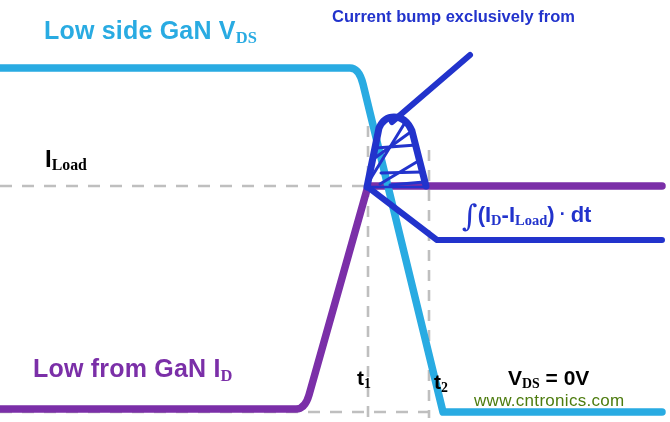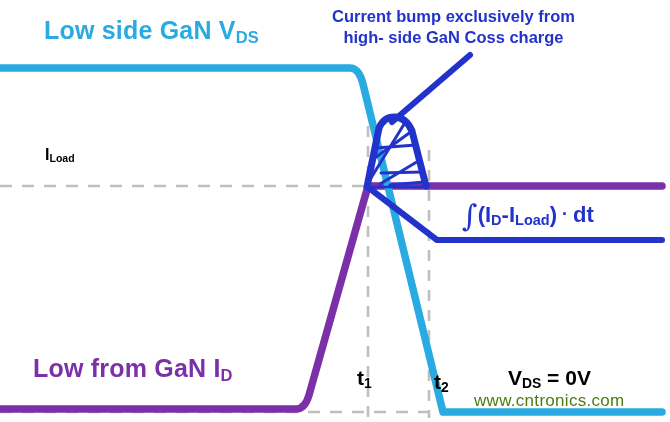--- a/index.html
+++ b/index.html
@@ -5,24 +5,24 @@
   html,body{margin:0;padding:0;background:#ffffff;}
   #stage{
     position:relative;
     width:670px;height:422px;
     background:#ffffff;
     overflow:hidden;
     font-family:"Liberation Sans", sans-serif;
   }
   #stage svg{position:absolute;left:0;top:0;}
   .lbl{position:absolute;white-space:nowrap;font-weight:bold;line-height:1;}
-  .sub{font-size:0.66em;vertical-align:-0.22em;font-weight:bold;}
+  .sub{font-size:0.66em;vertical-align:-0.22em;font-weight:bold;font-family:Liberation Serif, serif;}
   #title-vds{left:44px;top:18px;font-size:25px;color:#29ABE2;letter-spacing:0.2px;}
   #label-vdc{left:16px;top:72px;font-size:21px;color:#000000;}
-  #label-iload{left:45px;top:147px;font-size:16px;color:#000000;}
+  #label-iload{left:45px;top:147px;font-size:24px;color:#000000;}
   #title-id{left:33px;top:356px;font-size:25px;color:#7B2FA8;letter-spacing:0.2px;}
   #ann-bump{left:332px;top:6px;font-size:16.5px;color:#2233CC;text-align:center;line-height:1.28;}
   #ann-bump span{display:block;}
   #label-t1{left:357px;top:367px;font-size:21px;color:#000000;}
   #label-t2{left:434px;top:371px;font-size:21px;color:#000000;}
   #label-vds0{left:508px;top:367px;font-size:21px;color:#000000;}
   #formula{left:462px;top:201px;font-size:22px;color:#2233CC;}
   #formula .intg{font-size:30px;font-family:"DejaVu Serif", serif;vertical-align:-0.14em;font-weight:normal;}
   #formula .dot{font-size:18px;vertical-align:0.08em;}
   #watermark{left:474px;top:392px;font-size:17px;color:#4d7c0f;font-weight:normal;letter-spacing:0.3px;}
@@ -66,21 +66,20 @@
 
   <div class="lbl" id="title-vds"><span>Low side GaN V</span><span class="sub">DS</span></div>
 
 
   <div class="lbl" id="label-iload"><span>I</span><span class="sub">Load</span></div>
 
   <div class="lbl" id="title-id"><span>Low from GaN I</span><span class="sub">D</span></div>
 
   <div class="lbl" id="ann-bump">
       <span>Current bump exclusively from</span>
-      <span>high- side GaN Coss charge</span>
     </div>
 
   <div class="lbl" id="label-t1"><span>t</span><span class="sub">1</span></div>
 
   <div class="lbl" id="label-t2"><span>t</span><span class="sub">2</span></div>
 
   <div class="lbl" id="label-vds0"><span>V</span><span class="sub">DS</span><span> = 0V</span></div>
 
   <div class="lbl" id="formula"><span class="intg">∫</span><span>(I</span><span class="sub">D</span><span>-I</span><span class="sub">Load</span><span>)</span><span class="dot"> · </span><span>dt</span></div>
 

